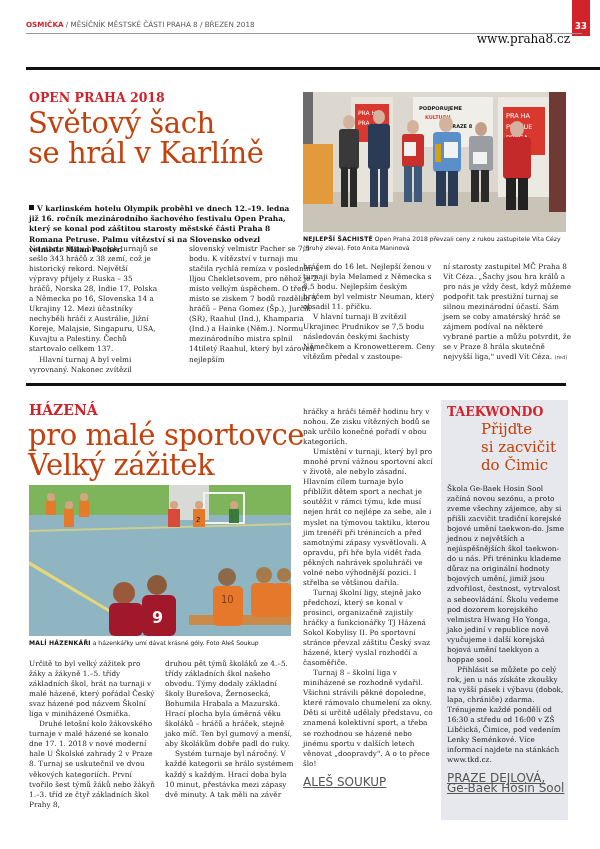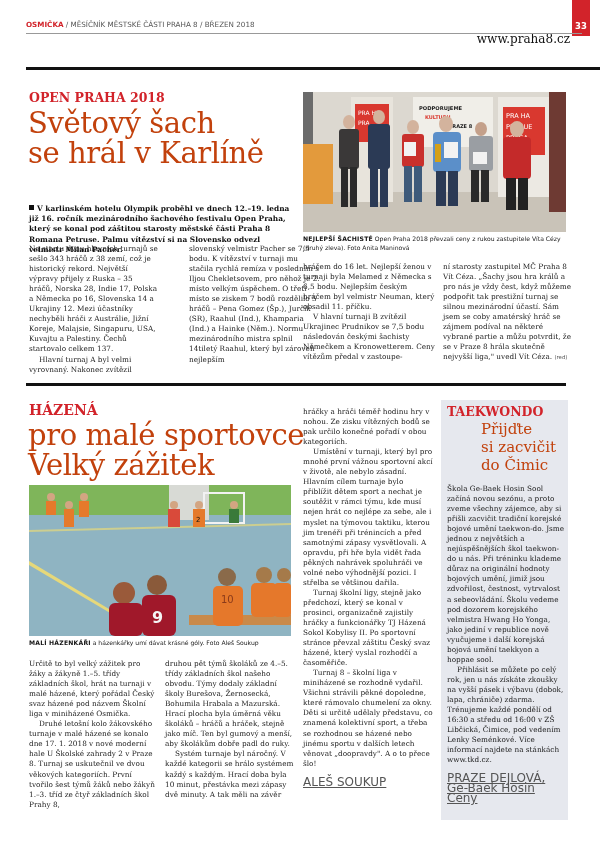--- a/index.html
+++ b/index.html
@@ -198,16 +198,16 @@
   <div class="headline" style="left:6px; top:20px; font-size:15px; line-height:18px;margin-left:34px;">
     <div>Přijďte</div>
     <div>si zacvičit</div>
     <div>do Čimic</div>
   </div>
   <div class="col" style="left:6px; top:84px; width:118px;">
     <p>Škola Ge-Baek Hosin Sool začíná novou sezónu, a proto zveme všechny zájemce, aby si přišli zacvičit tradiční korejské bojové umění taekwon-do. Jsme jednou z největších a nejúspěšnějších škol taekwon-do u nás. Při tréninku klademe důraz na originální hodnoty bojových umění, jimiž jsou zdvořilost, čestnost, vytrvalost a sebeovládání. Školu vedeme pod dozorem korejského velmistra Hwang Ho Yonga, jako jediní v republice nově vyučujeme i další korejská bojová umění taekkyon a hoppae sool.</p>
     <p>Přihlásit se můžete po celý rok, jen u nás získáte zkoušky na vyšší pásek i výbavu (dobok, lapa, chrániče) zdarma. Trénujeme každé pondělí od 16:30 a středu od 16:00 v ZŠ Libčická, Čimice, pod vedením Lenky Seménkové. Více informací najdete na stánkách www.tkd.cz.</p>
     <div class="author" style="margin-top:8px; line-height:10px;">
       <div>PRAZE DEJLOVÁ,</div>
-      <div>Ge-Baek Hosin Ceny</div>
+      <div>Ge-Baek Hosin Sool</div>
     </div>
   </div>
 </div>
 
 </body></html>

